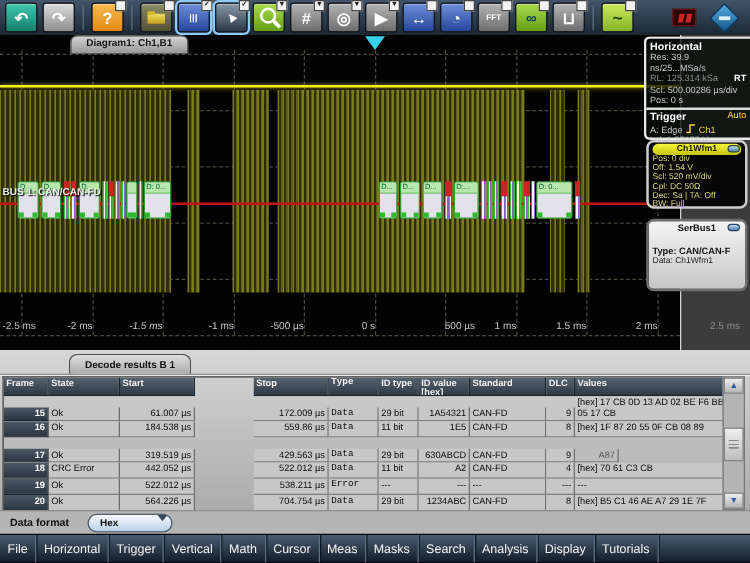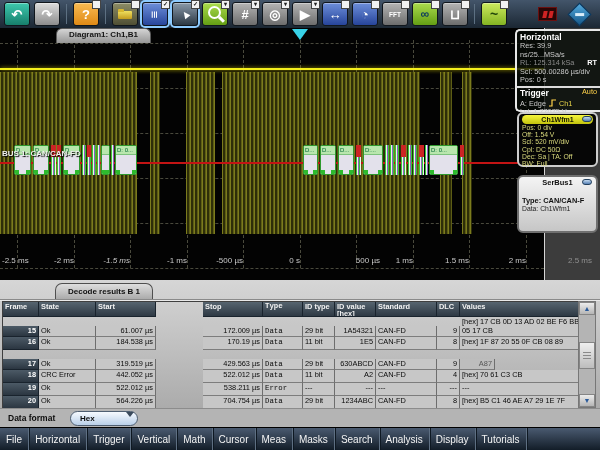--- a/index.html
+++ b/index.html
@@ -399,21 +399,21 @@
         <div class="td c6 ar">1A54321</div>
         <div class="td c7">CAN-FD</div>
         <div class="td c8 ar">9</div>
         <div class="td c9">[hex] 17 CB 0D 13 AD 02 BE F6 BB 05 17 CB</div>
         <div class="td c10 crc-cell ar">BFC3</div>
       </div>
       <div class="tr">
         <div class="td c0 dark-cell ar">16</div>
         <div class="td c1">Ok</div>
         <div class="td c2 ar">184.538 µs</div>
-        <div class="td c3 ar">170.19 µs</div>
+        <div class="td c3 ar">559.86 µs</div>
         <div class="td c4">Data</div>
         <div class="td c5">11 bit</div>
         <div class="td c6 ar">1E5</div>
         <div class="td c7">CAN-FD</div>
         <div class="td c8 ar">8</div>
         <div class="td c9">[hex] 1F 87 20 55 0F CB 08 89</div>
         <div class="td c10 crc-cell ar">1A7E6</div>
       </div>
       <div class="tr tall">
         <div class="td c0 dark-cell ar">17</div>

